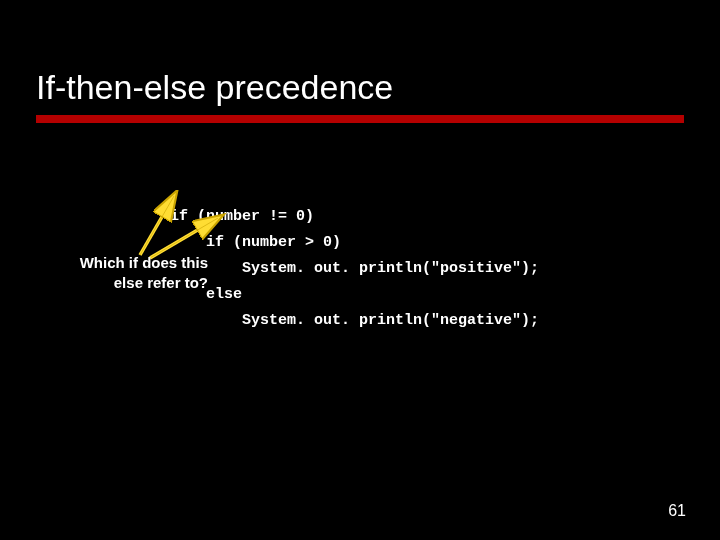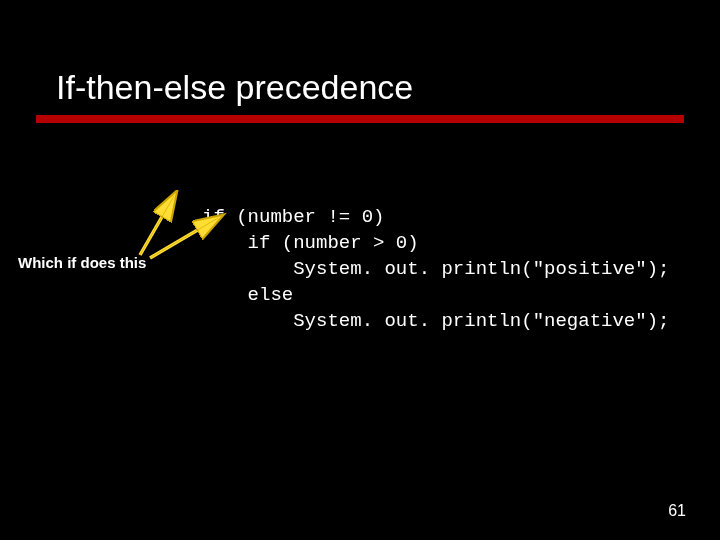--- a/index.html
+++ b/index.html
@@ -12,21 +12,20 @@
     overflow: hidden;
   }
   .title {
     position: absolute;
     left: 36px;
     top: 68px;
     color: #fff;
     font-size: 34px;
     font-weight: 400;
     font-family: Verdana, Geneva, sans-serif;
-    margin-left: 20px;
   }
   .underline-group {
     position: absolute;
     left: 36px;
     top: 115px;
     width: 648px;
   }
   .underline-red {
     height: 8px;
     background: #b40000;
@@ -36,35 +35,34 @@
     height: 4px;
     background: #000;
     width: 100%;
   }
   .code-area {
     position: absolute;
     left: 170px;
     top: 178px;
     color: #fff;
     font-family: "Courier New", Courier, monospace;
-    font-size: 19px;
-    font-weight: normal;
+    font-size: 15px;
+    font-weight: bold;
     line-height: 26px;
     white-space: pre;
-    margin-left: 32px;
   }
   .annotation {
     position: absolute;
     left: 18px;
     top: 253px;
     color: #fff;
     font-family: Verdana, Geneva, sans-serif;
     font-size: 15px;
     font-weight: bold;
-    text-align: left;
+    text-align: right;
     line-height: 20px;
     width: 190px;
   }
   .page-number {
     position: absolute;
     right: 34px;
     bottom: 20px;
     color: #fff;
     font-family: Verdana, Geneva, sans-serif;
     font-size: 16px;
@@ -101,15 +99,16 @@
     </marker>
   </defs>
   <line x1="30" y1="65" x2="64" y2="6" stroke="#ffdd33" stroke-width="3.5" marker-end="url(#ah)"></line>
   <line x1="30" y1="65" x2="64" y2="6" stroke="#caa400" stroke-width="1" opacity="0.6"></line>
   <line x1="40" y1="68" x2="108" y2="28" stroke="#ffdd33" stroke-width="3.5" marker-end="url(#ah)"></line>
   <line x1="40" y1="68" x2="108" y2="28" stroke="#caa400" stroke-width="1" opacity="0.6"></line>
 </svg>
 
 <div class="annotation">
   <span>Which if does this</span><br>
+  <span>else refer to?</span>
 </div>
 
 <div class="page-number">61</div>
 
 </body></html>

